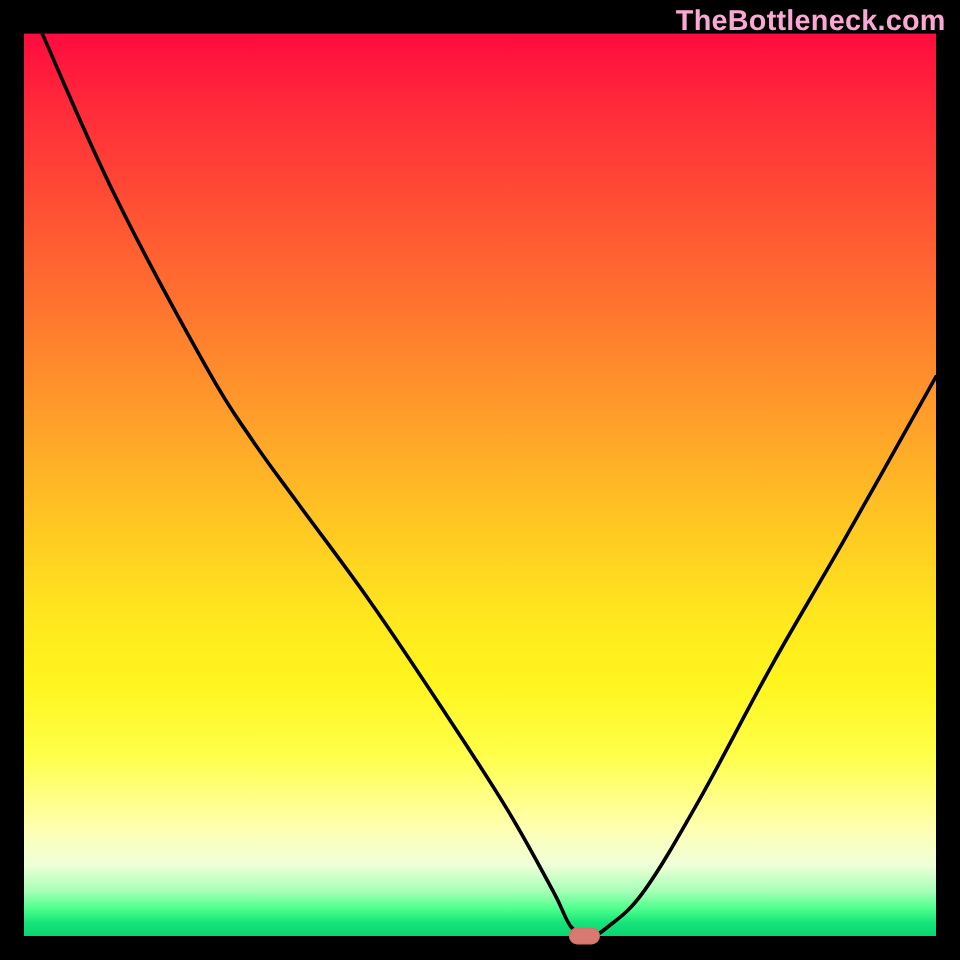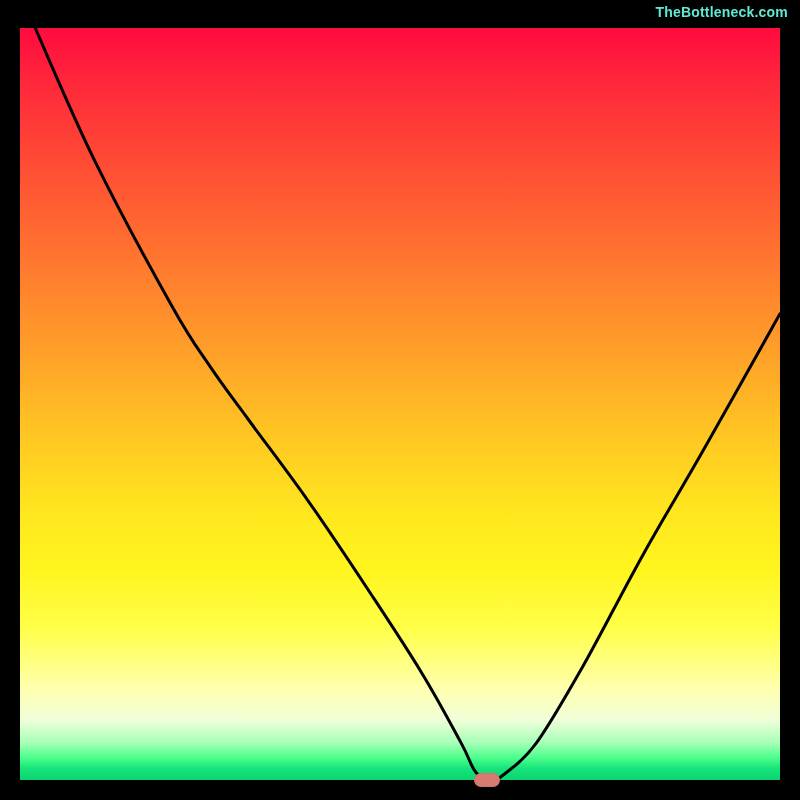--- a/index.html
+++ b/index.html
@@ -14,22 +14,22 @@
   .frame {
     position: relative;
     width: 800px;
     height: 800px;
     background: #000;
   }
   .watermark {
     position: absolute;
     top: 4px;
     right: 12px;
-    color: #5eead4;
-    font-size: 14px;
+    color: #f9a8d4;
+    font-size: 24px;
     font-weight: 600;
     letter-spacing: 0.2px;
     user-select: none;
   }
   .plot {
     position: absolute;
     left: 20px;
     top: 28px;
     width: 760px;
     height: 752px;

